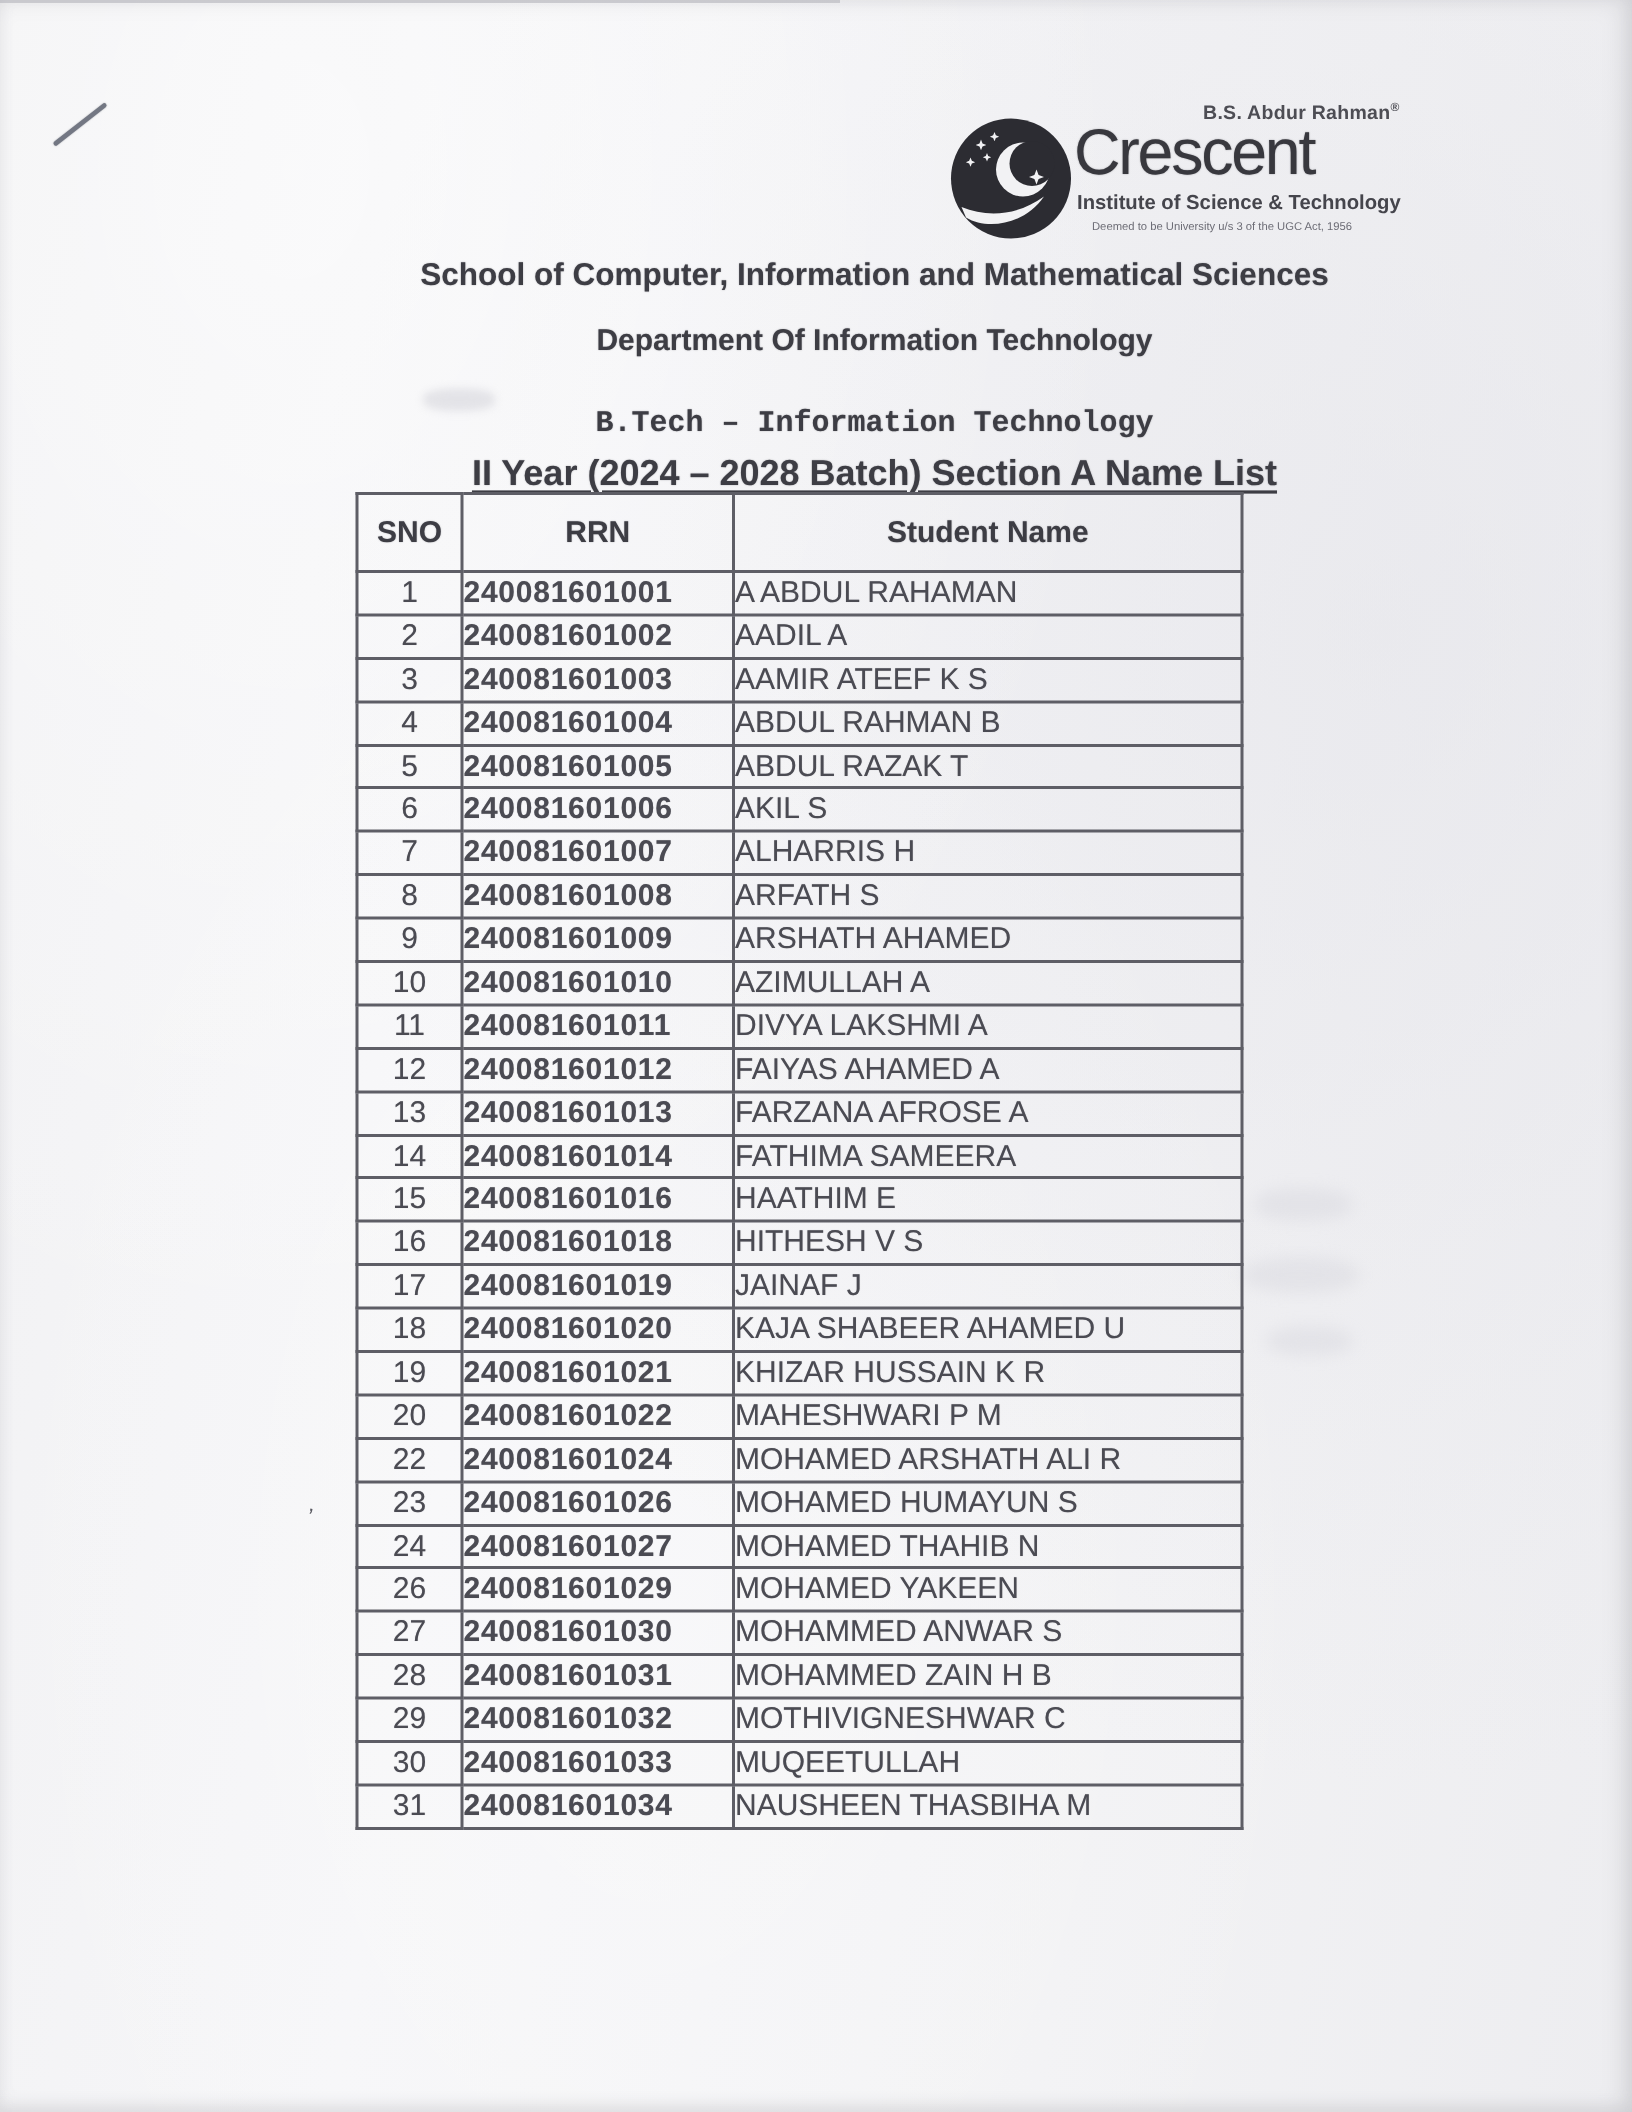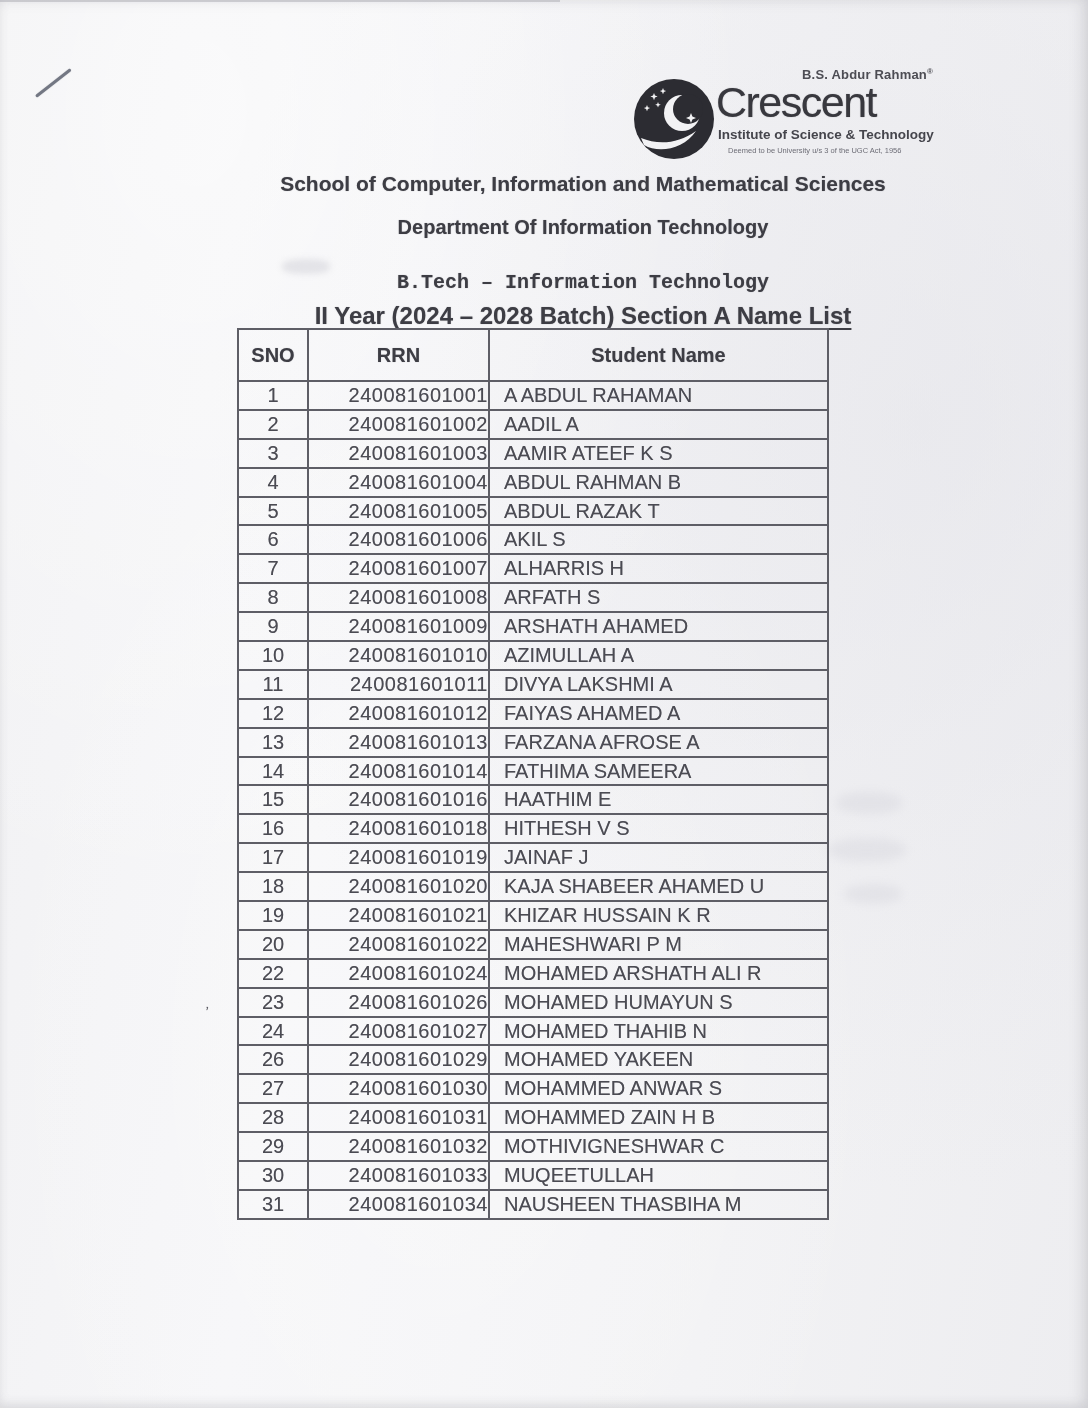--- a/index.html
+++ b/index.html
@@ -44,22 +44,22 @@
   .hd-list{top:286px;font-size:24px;text-decoration:underline;text-decoration-thickness:2px;text-underline-offset:4px;}
   
   .tbl{position:absolute;left:237px;top:328px;width:590px;border-collapse:collapse;table-layout:fixed;}
   .tbl col.c-sno{width:70px;}
   .tbl col.c-rrn{width:181px;}
   .tbl col.c-name{width:339px;}
   .tbl th,.tbl td{border:2px solid #5e5e66;box-sizing:border-box;overflow:hidden;white-space:nowrap;}
   .tbl th{height:52px;font-size:20px;font-weight:bold;color:#3d3d44;text-align:center;text-shadow:0 0 1px rgba(61,61,68,.4);}
   .tbl td{height:28.9px;font-size:20px;color:#4b4b53;text-shadow:0 0 .5px rgba(75,75,83,.45);padding:0;}
   .tbl td.col-sno{text-align:center;}
-  .tbl td.col-rrn{text-align:right;letter-spacing:.5px;}
-  .tbl td.col-name{text-align:left;padding-left:14px;}
+  .tbl td.col-rrn{text-align:left;letter-spacing:.5px;font-weight:bold;}
+  .tbl td.col-name{text-align:left;}
 </style>
 </head>
 <body>
 
 <div class="page">
 
   <div class="top-edge-line"></div>
   <div class="pen-stroke"></div>
   <div class="smudge smudge-a"></div>
   <div class="ghost ghost-a"></div>

